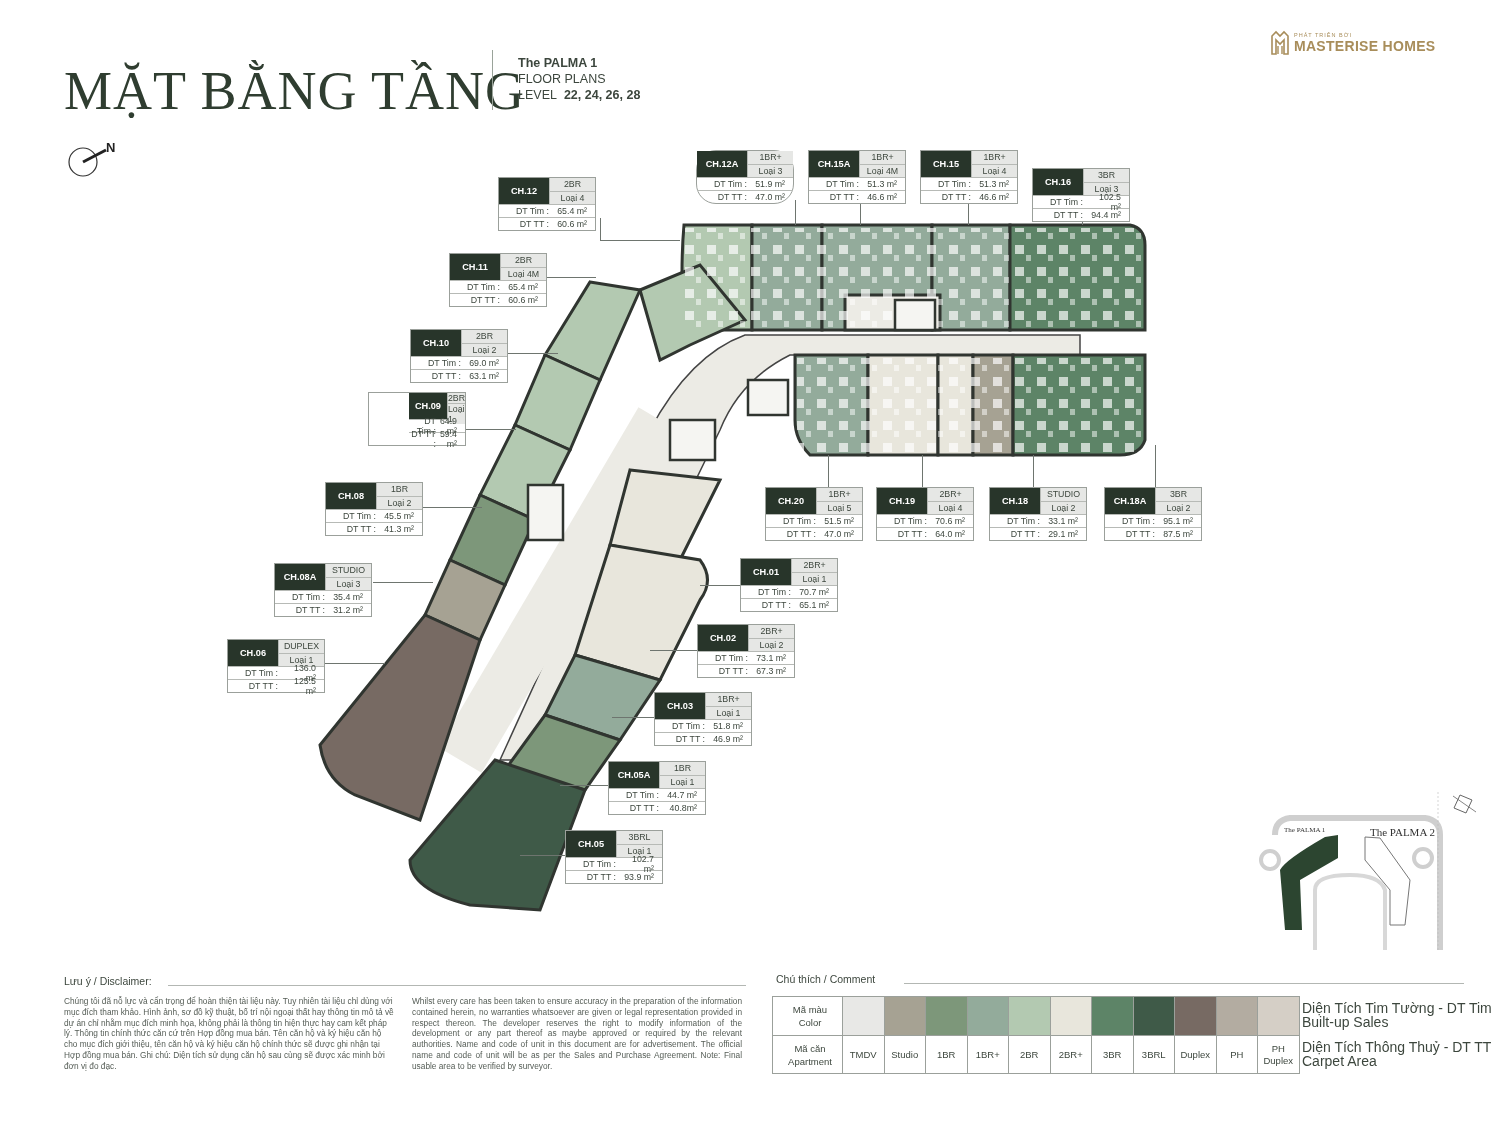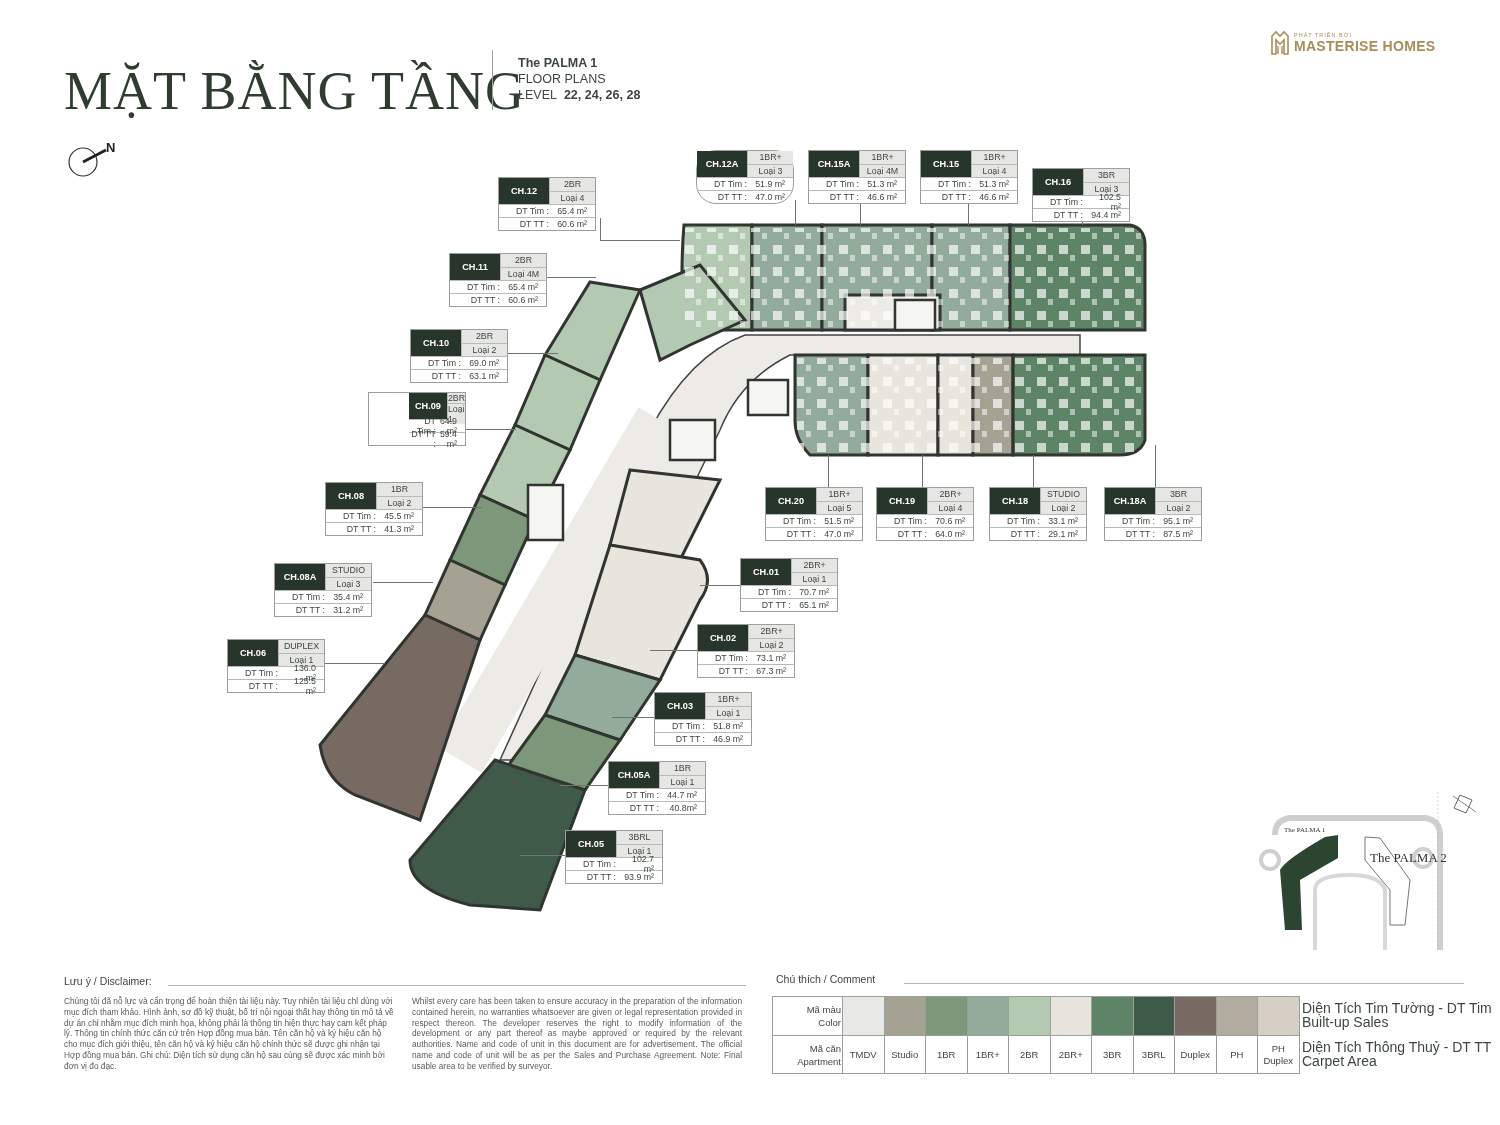--- a/index.html
+++ b/index.html
@@ -43,21 +43,21 @@
   .disc-label { position: absolute; left: 64px; top: 975px; font-size: 10.5px; color: #3c463d; }
   .disc-rule { position: absolute; left: 168px; top: 985px; width: 578px; height: 1px; background: #b3b7b3; }
   .disc-vi { position: absolute; left: 64px; top: 996px; width: 330px; font-size: 8.3px; line-height: 10.8px; color: #555d56; text-align: left; }
   .disc-en { position: absolute; left: 412px; top: 996px; width: 330px; font-size: 8.3px; line-height: 10.8px; color: #555d56; text-align: justify; }
 
   
   .leg-label { position: absolute; left: 776px; top: 973px; font-size: 10.5px; color: #3c463d; }
   .leg-rule { position: absolute; left: 904px; top: 983px; width: 560px; height: 1px; background: #b3b7b3; }
   .legend { position: absolute; left: 772px; top: 996px; border-collapse: collapse; font-size: 9.5px; color: #3c463d; }
   .legend td { border: 1px solid #9ba09b; height: 38px; text-align: center; width: 41.5px; padding: 0 1px; }
-  .legend td.head { width: 70px; text-align: right; padding-left: 6px; line-height: 13px; }
+  .legend td.head { width: 70px; text-align: center; padding-left: 6px; line-height: 13px; }
   .legend td.sw { padding: 0; }
   .legend .sw div { width: 100%; height: 38px; }
   .leg-note { position: absolute; left: 1302px; font-size: 14px; line-height: 14px; color: #3c463d; }
 
   
   .site { position: absolute; left: 1240px; top: 780px; width: 250px; height: 170px; }
 </style>
 </head>
 <body>
 
@@ -513,21 +513,21 @@
     <circle cx="30" cy="80" r="9" fill="none" stroke="#cfcfcf" stroke-width="4"></circle>
     <circle cx="183" cy="78" r="9" fill="none" stroke="#cfcfcf" stroke-width="4"></circle>
     <path d="M75 170 L75 110 Q75 95 110 95 Q140 95 145 110 L145 170" fill="none" stroke="#d8d8d8" stroke-width="4"></path>
     <path d="M85 57 L98 55 L98 78 L60 100 L62 150 L45 150 L40 90 Q45 80 85 57 Z" fill="#2c4530"></path>
     <path d="M125 57 L140 58 L170 100 L165 145 L150 145 L150 110 L125 80 Z" fill="none" stroke="#777" stroke-width="1"></path>
     <path d="M220 15 L232 20 L226 33 L214 28 Z" fill="none" stroke="#666" stroke-width="1"></path>
     <line x1="213" y1="16" x2="236" y2="32" stroke="#666" stroke-width="0.8"></line>
     <line x1="198" y1="12" x2="198" y2="170" stroke="#bbb" stroke-width="0.6" stroke-dasharray="2 2"></line>
   </svg>
   <span style="position:absolute;left:44px;top:46px;font-family:'Liberation Serif',serif;font-size:7px;color:#333;">The PALMA 1</span>
-  <span style="position:absolute;left:130px;top:46px;font-family:'Liberation Serif',serif;font-size:13px;color:#333;margin-top:24px;">The PALMA 2</span>
+  <span style="position:absolute;left:130px;top:46px;font-family:'Liberation Serif',serif;font-size:11px;color:#333;">The PALMA 2</span>
 </div>
 
 <div class="disc-label">Lưu ý / Disclaimer:</div>
 <div class="disc-rule"></div>
 <p class="disc-vi">Chúng tôi đã nỗ lực và cẩn trọng để hoàn thiện tài liệu này. Tuy nhiên tài liệu chỉ dùng với mục đích tham khảo. Hình ảnh, sơ đồ kỹ thuật, bố trí nội ngoại thất hay thông tin mô tả về dự án chỉ nhằm mục đích minh họa, không phải là thông tin hiện thực hay cam kết pháp lý. Thông tin chính thức căn cứ trên Hợp đồng mua bán. Tên căn hộ và ký hiệu căn hộ cho mục đích giới thiệu, tên căn hộ và ký hiệu căn hộ chính thức sẽ được ghi nhận tại Hợp đồng mua bán. Ghi chú: Diện tích sử dụng căn hộ sau cùng sẽ được xác minh bởi đơn vị đo đạc.</p>
 <p class="disc-en">Whilst every care has been taken to ensure accuracy in the preparation of the information contained herein, no warranties whatsoever are given or legal representation provided in respect thereon. The developer reserves the right to modify information of the development or any part thereof as maybe approved or required by the relevant authorities. Name and code of unit in this document are for advertisement. The official name and code of unit will be as per the Sales and Purchase Agreement. Note: Final usable area to be verified by surveyor.</p>
 
 <div class="leg-label">Chú thích / Comment</div>
 <div class="leg-rule"></div>
 <table class="legend">

